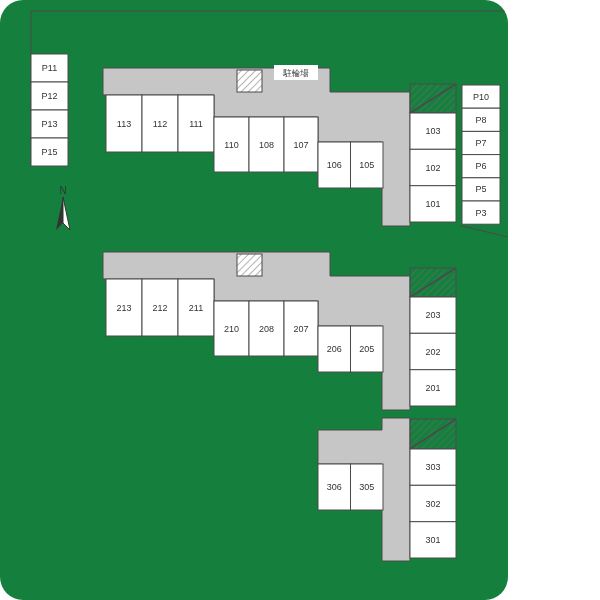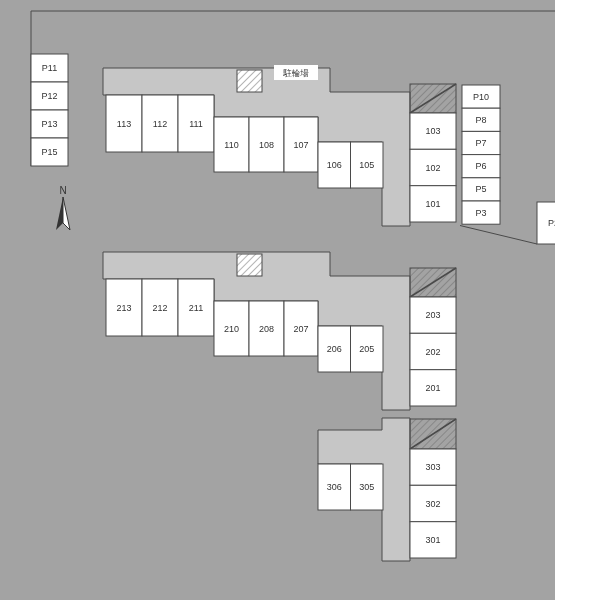--- a/index.html
+++ b/index.html
@@ -1,21 +1,22 @@
 <!DOCTYPE html>
 <html><head>
 <meta charset="utf-8">
 <style>
   html, body { margin: 0; padding: 0; background: #ffffff; }
   .canvas {
     position: relative;
-    width: 555px; height: 600px;
-    background: #a3a3a3;
+    width: 508px; height: 600px;
+    background: #15803d;
     font-family: "Liberation Sans", "DejaVu Sans", sans-serif;
     overflow: hidden;
+    border-radius: 23px;
   }
   svg { display: block; }
   svg text {
     font-family: "Liberation Sans", "DejaVu Sans", sans-serif;
     font-size: 9px;
     fill: #333333;
     text-anchor: middle;
     dominant-baseline: central;
   }
   .north-lbl { font-size: 10px; }

